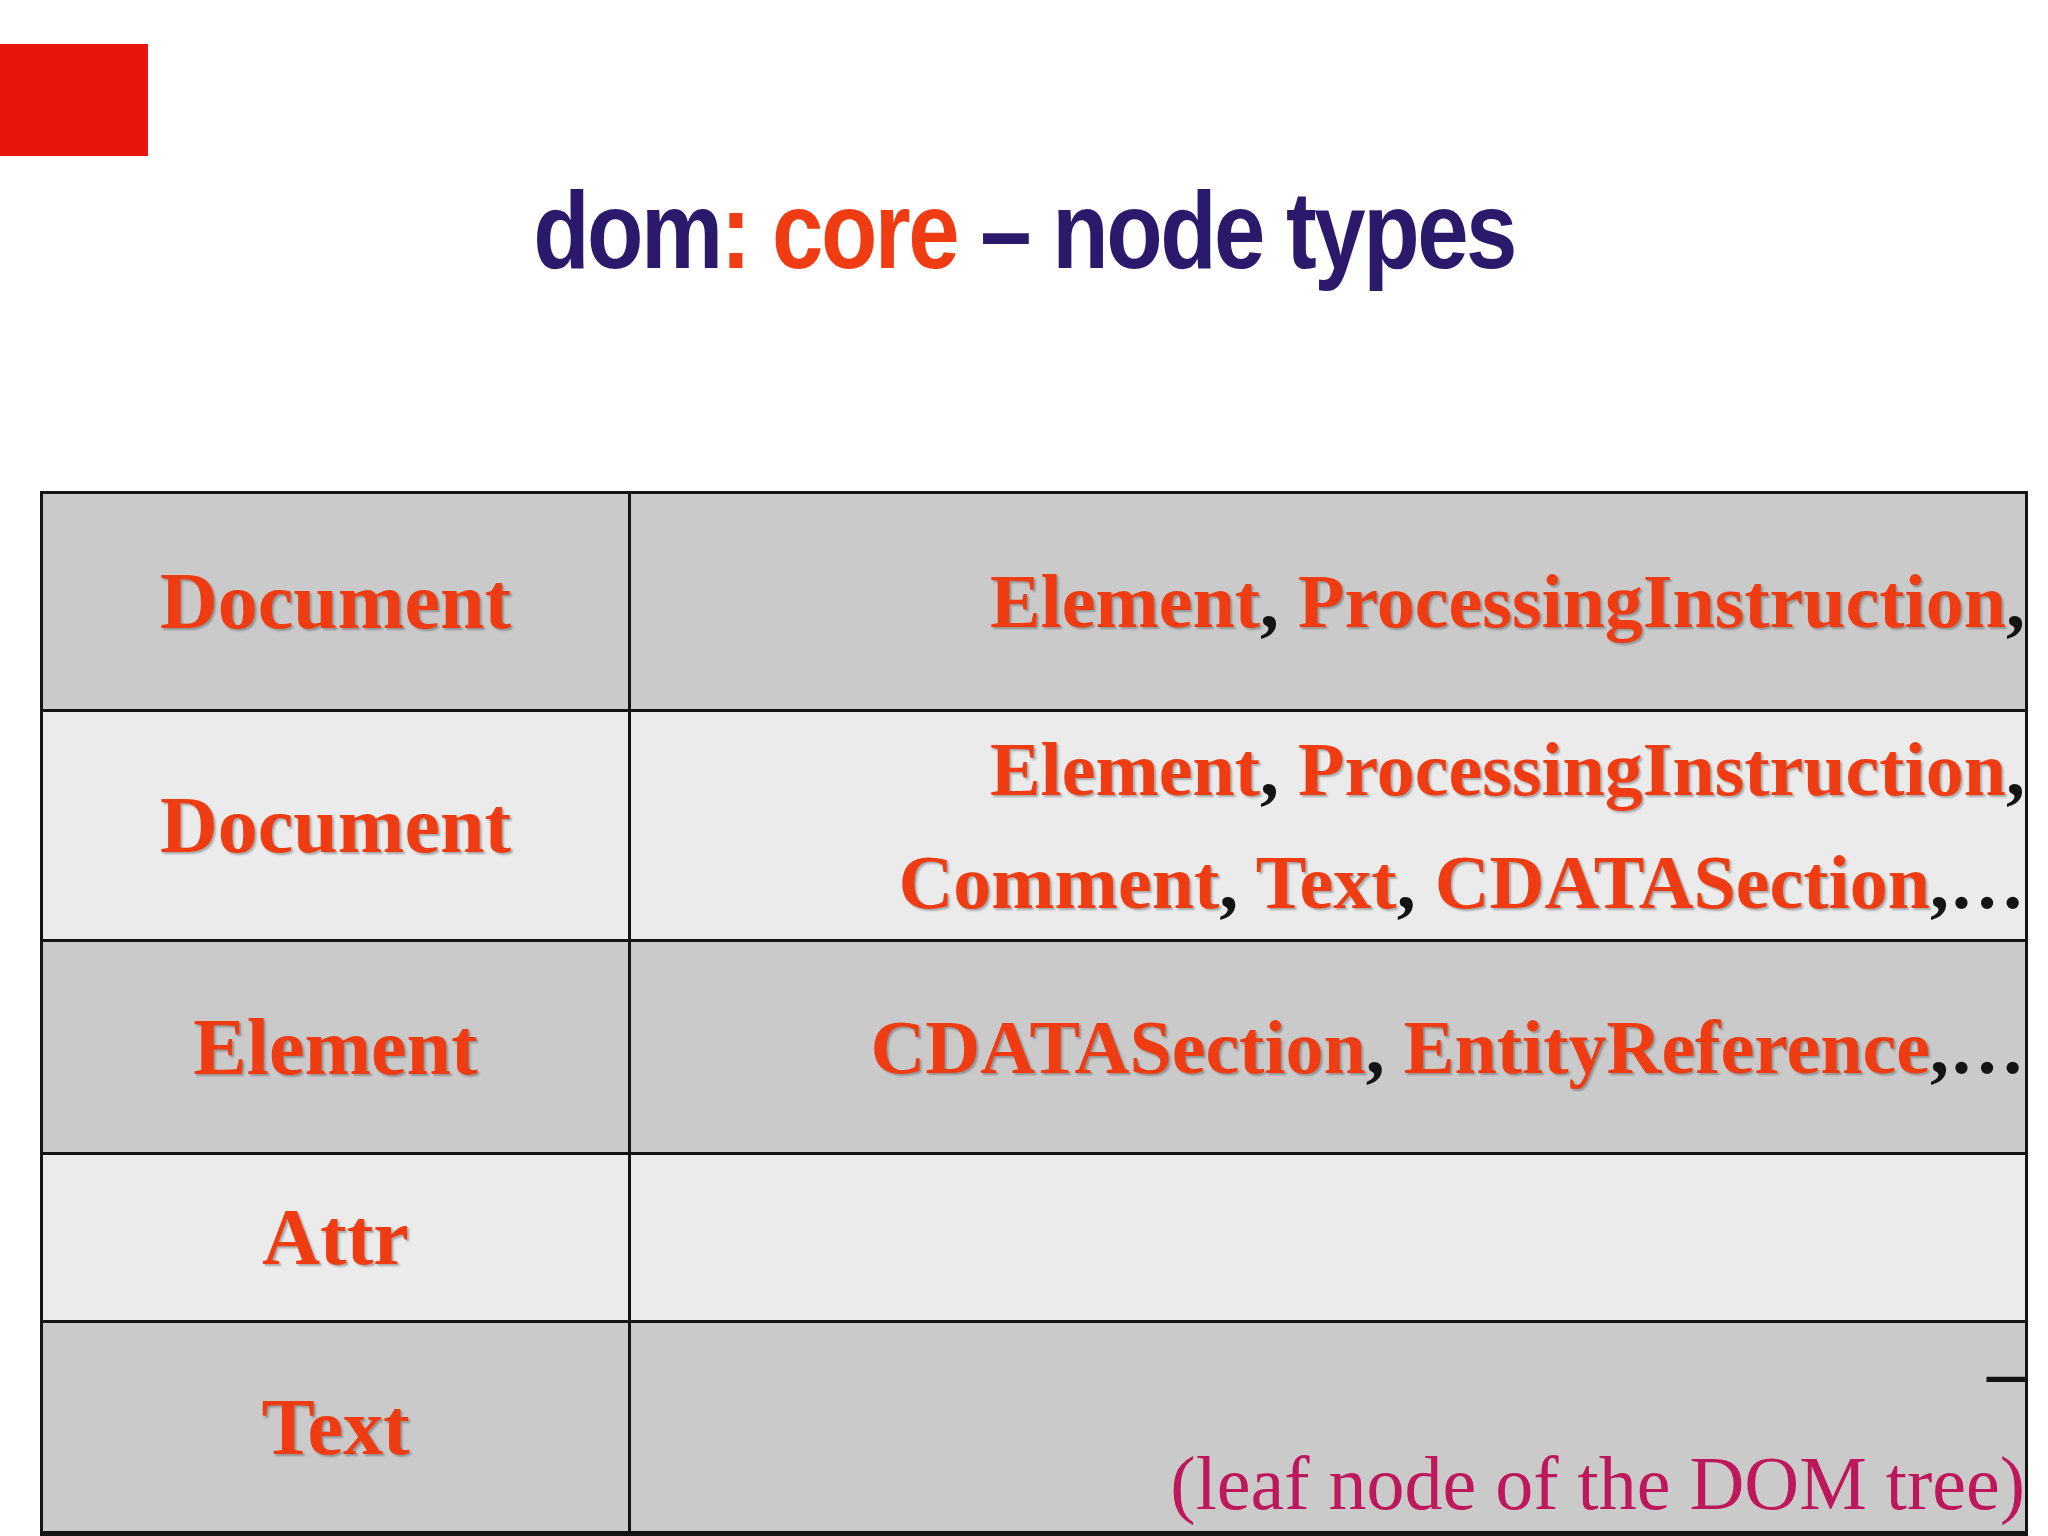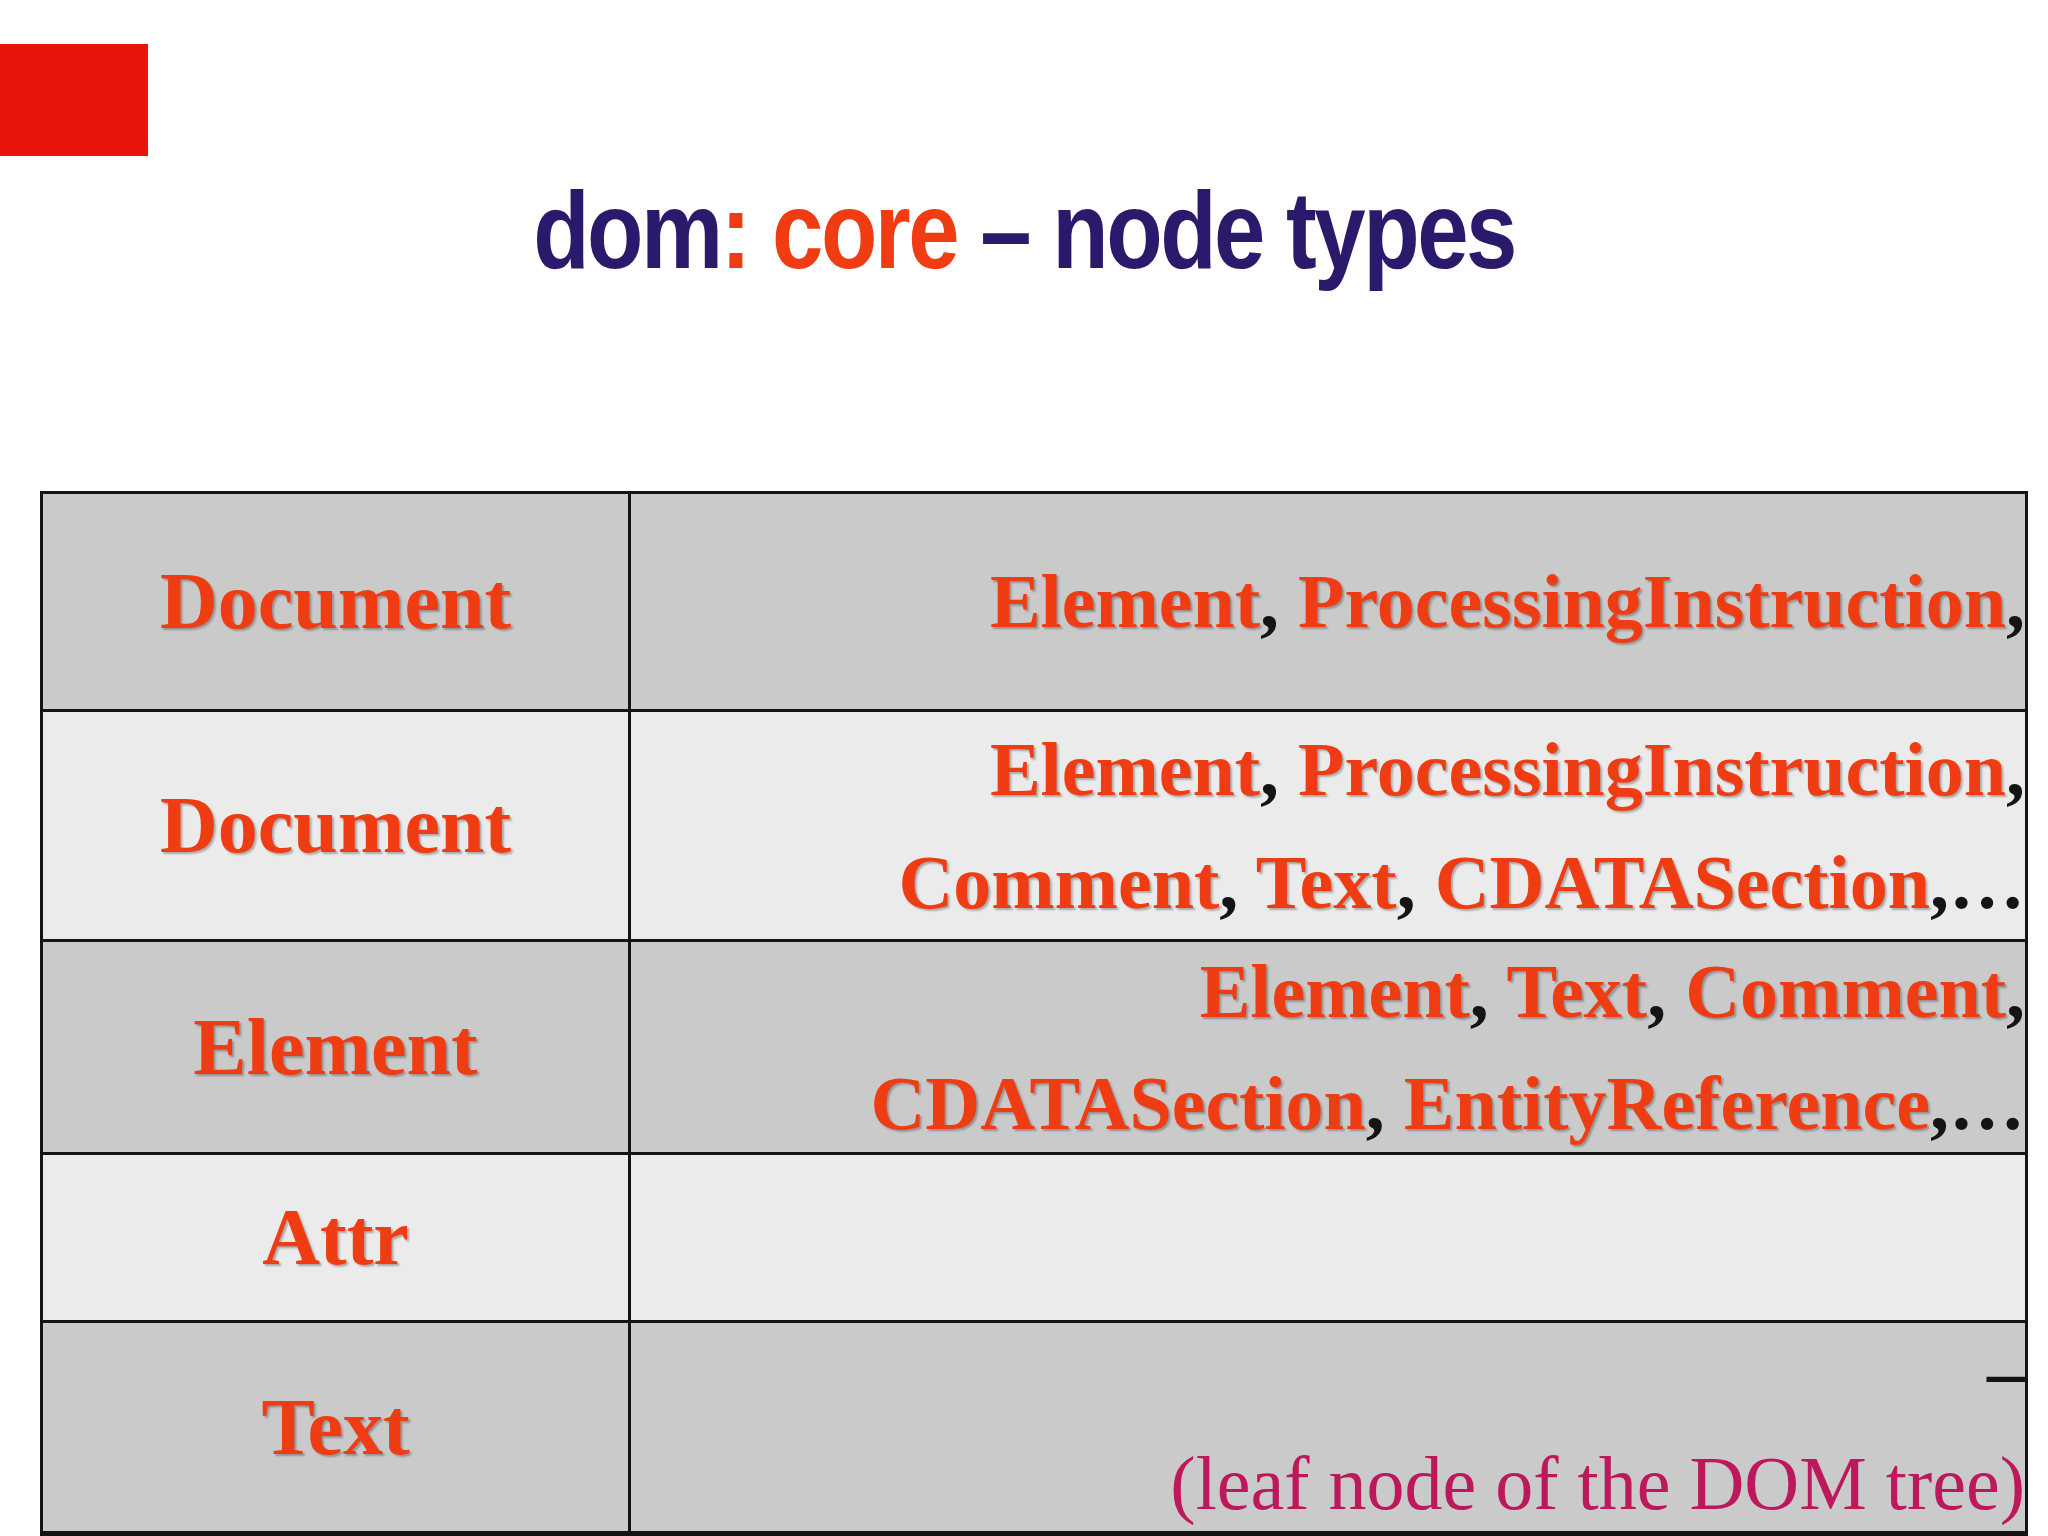--- a/index.html
+++ b/index.html
@@ -105,21 +105,20 @@
         <div class="cell content">
           <div class="line"><span class="seg-o">Element</span><span class="seg-k">, </span><span class="seg-o">ProcessingInstruction</span><span class="seg-k">,</span></div>
           <div class="line"><span class="seg-o">Comment</span><span class="seg-k">, </span><span class="seg-o">Text</span><span class="seg-k">, </span><span class="seg-o">CDATASection</span><span class="seg-k">,…</span></div>
         </div>
       </div>
       <div class="trow dark">
         <div class="cell label">
           <div class="line">Element</div>
         </div>
         <div class="cell content">
-          <div class="line"><span class="seg-o">Element</span><span class="seg-k">, </span><span class="seg-o">Text</span><span class="seg-k">, </span><span class="seg-o">Comment</span><span class="seg-k">,</span></div>
           <div class="line"><span class="seg-o">CDATASection</span><span class="seg-k">, </span><span class="seg-o">EntityReference</span><span class="seg-k">,…</span></div>
         </div>
       </div>
       <div class="trow light">
         <div class="cell label">
           <div class="line">Attr</div>
         </div>
       </div>
       <div class="trow dark">
         <div class="cell label">

